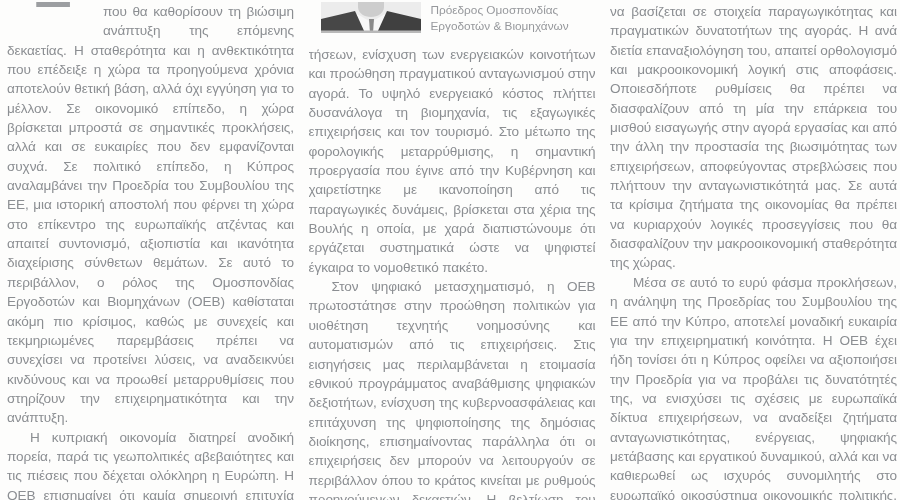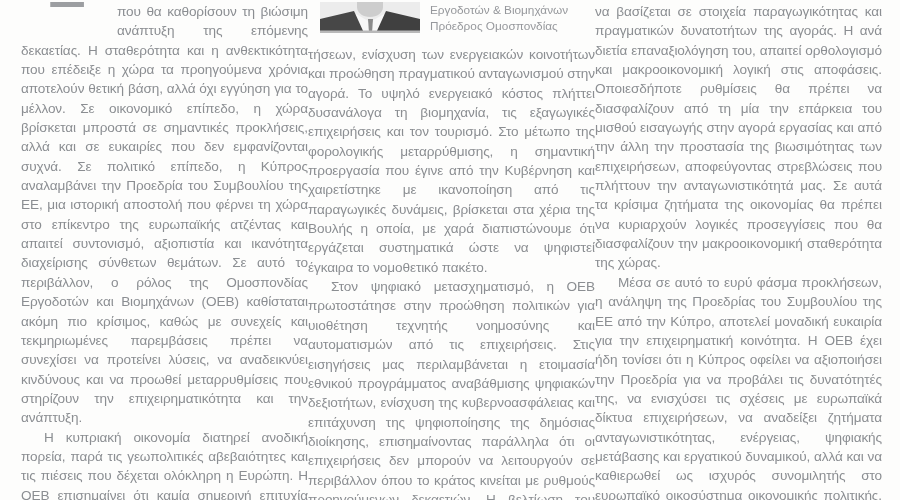--- a/index.html
+++ b/index.html
@@ -4,23 +4,23 @@
 <style>
   html, body {
     margin: 0; padding: 0;
     width: 900px; height: 500px;
     overflow: hidden;
     background: #fdfdfc;
   }
   .page {
     box-sizing: border-box;
     width: 900px; height: 500px;
-    padding: 2px 18px 0 7px;
+    padding: 2px 3px 0 7px;
     display: flex;
-    justify-content: flex-end;
+    justify-content: space-between;
     overflow: hidden;
   }
   .col {
     flex: 0 0 287px;
     width: 287px;
     overflow: hidden;
   }
   .body-text {
     margin: 0;
     font-family: "Liberation Sans", sans-serif;
@@ -95,22 +95,22 @@
           <rect x="0" y="0" width="100" height="31" fill="#ececec"></rect>
           <path d="M26,31 L36,12 L50,20 L64,12 L74,31 Z" fill="#f7f7f7"></path>
           <path d="M37,0 h26 v5 c0,6 -6,10 -13,10 c-7,0 -13,-4 -13,-10 z" fill="#cdcdcd"></path>
           <path d="M0,31 L0,17 L34,9 L44,31 Z" fill="#474747"></path>
           <path d="M100,31 L100,17 L66,9 L56,31 Z" fill="#404040"></path>
           <path d="M48,17 L53,17 L52,31 L49,31 Z" fill="#8a8a8a"></path>
           <rect x="0" y="28.5" width="100" height="2.5" fill="#b9b9b9"></rect>
         </svg>
       </div>
       <div class="caption">
+        <span>Πρόεδρος Ομοσπονδίας</span>
         <span>Εργοδοτών &amp; Βιομηχάνων</span>
-        <span>Πρόεδρος Ομοσπονδίας</span>
       </div>
     </div>
     <p class="body-text">τήσεων, ενίσχυση των ενεργειακών κοινοτήτων και προώθηση πραγματικού ανταγωνισμού στην αγορά. Το υψηλό ενεργειακό κόστος πλήττει δυσανάλογα τη βιομηχανία, τις εξαγωγικές επιχειρήσεις και τον τουρισμό. Στο μέτωπο της φορολογικής μεταρρύθμισης, η σημαντική προεργασία που έγινε από την Κυβέρνηση και χαιρετίστηκε με ικανοποίηση από τις παραγωγικές δυνάμεις, βρίσκεται στα χέρια της Βουλής η οποία, με χαρά διαπιστώνουμε ότι εργάζεται συστηματικά ώστε να ψηφιστεί έγκαιρα το νομοθετικό πακέτο.</p>
     <p class="body-text indent">Στον ψηφιακό μετασχηματισμό, η ΟΕΒ πρωτοστάτησε στην προώθηση πολιτικών για υιοθέτηση τεχνητής νοημοσύνης και αυτοματισμών από τις επιχειρήσεις. Στις εισηγήσεις μας περιλαμβάνεται η ετοιμασία εθνικού προγράμματος αναβάθμισης ψηφιακών δεξιοτήτων, ενίσχυση της κυβερνοασφάλειας και επιτάχυνση της ψηφιοποίησης της δημόσιας διοίκησης, επισημαίνοντας παράλληλα ότι οι επιχειρήσεις δεν μπορούν να λειτουργούν σε περιβάλλον όπου το κράτος κινείται με ρυθμούς προηγούμενων δεκαετιών. Η βελτίωση του κρατικού μηχανισμού και η επιτάχυνση στην απονομή της δικαιοσύνης αποτελούν θεμελιώδη στοιχεία για οικονομική ανάπτυξη.</p>
 
   </div>
 
   <div class="col">
     <p class="body-text">να βασίζεται σε στοιχεία παραγωγικότητας και πραγματικών δυνατοτήτων της αγοράς. Η ανά διετία επαναξιολόγηση του, απαιτεί ορθολογισμό και μακροοικονομική λογική στις αποφάσεις. Οποιεσδήποτε ρυθμίσεις θα πρέπει να διασφαλίζουν από τη μία την επάρκεια του μισθού εισαγωγής στην αγορά εργασίας και από την άλλη την προστασία της βιωσιμότητας των επιχειρήσεων, αποφεύγοντας στρεβλώσεις που πλήττουν την ανταγωνιστικότητά μας. Σε αυτά τα κρίσιμα ζητήματα της οικονομίας θα πρέπει να κυριαρχούν λογικές προσεγγίσεις που θα διασφαλίζουν την μακροοικονομική σταθερότητα της χώρας.</p>
     <p class="body-text indent">Μέσα σε αυτό το ευρύ φάσμα προκλήσεων, η ανάληψη της Προεδρίας του Συμβουλίου της ΕΕ από την Κύπρο, αποτελεί μοναδική ευκαιρία για την επιχειρηματική κοινότητα. Η ΟΕΒ έχει ήδη τονίσει ότι η Κύπρος οφείλει να αξιοποιήσει την Προεδρία για να προβάλει τις δυνατότητές της, να ενισχύσει τις σχέσεις με ευρωπαϊκά δίκτυα επιχειρήσεων, να αναδείξει ζητήματα ανταγωνιστικότητας, ενέργειας, ψηφιακής μετάβασης και εργατικού δυναμικού, αλλά και να καθιερωθεί ως ισχυρός συνομιλητής στο ευρωπαϊκό οικοσύστημα οικονομικής πολιτικής. Η επιτυχία της Προεδρίας θα εξαρτηθεί και από τον βαθμό στον οποίο θα συμμετάσχει ενεργά ο ιδιωτικός τομέας, προωθώντας την κυπριακή οικονομία και υποστηρίζοντας την ευρωπαϊκή ατζέντα της χώρας με τεχνογνωσία και αξιοπιστία. Εν κατακλείδι, το</p>

